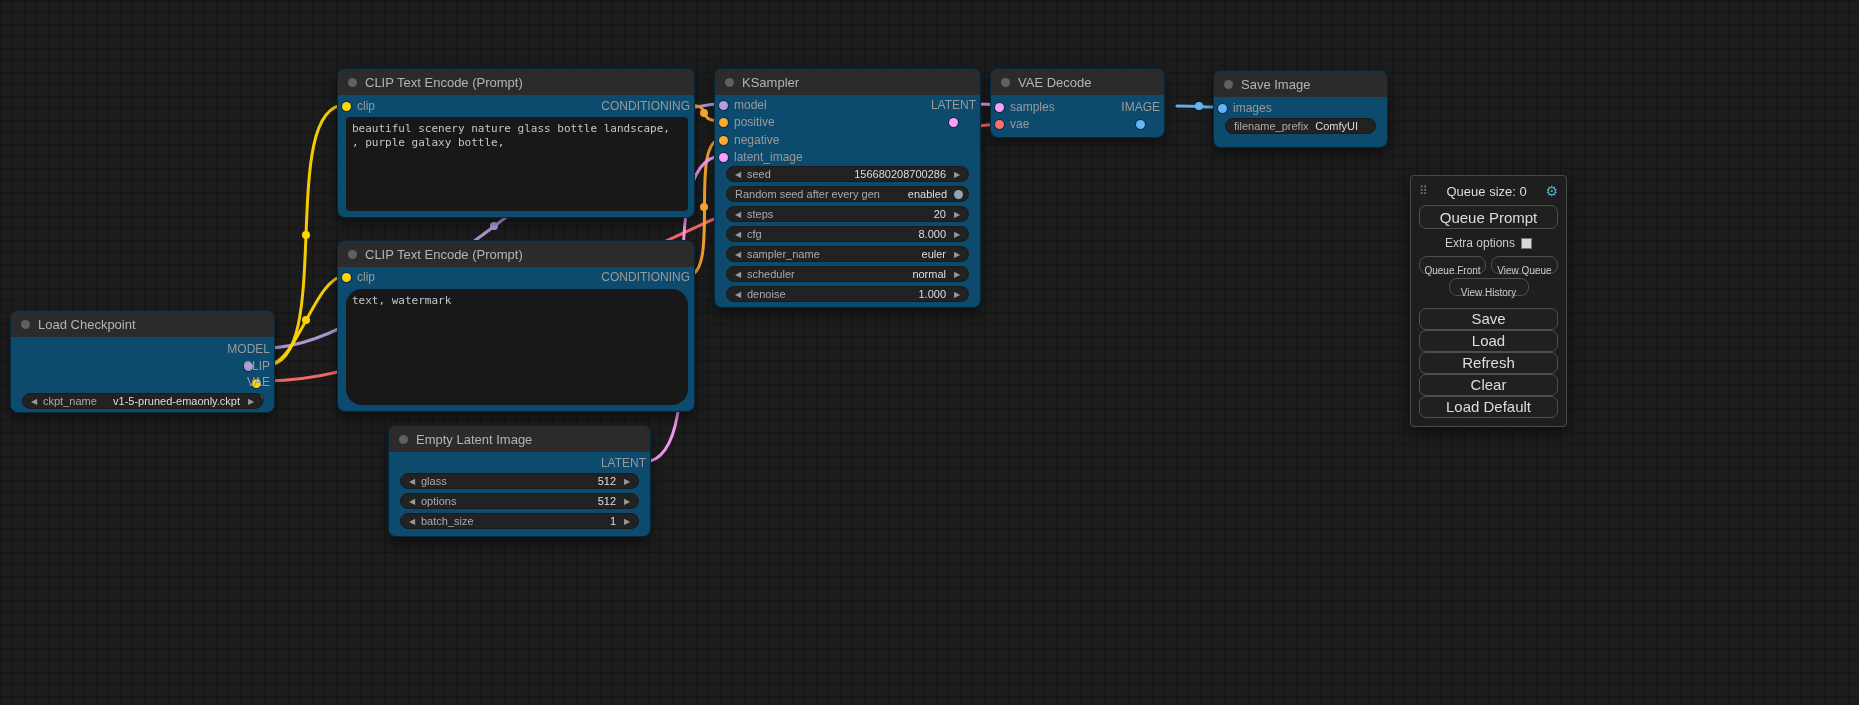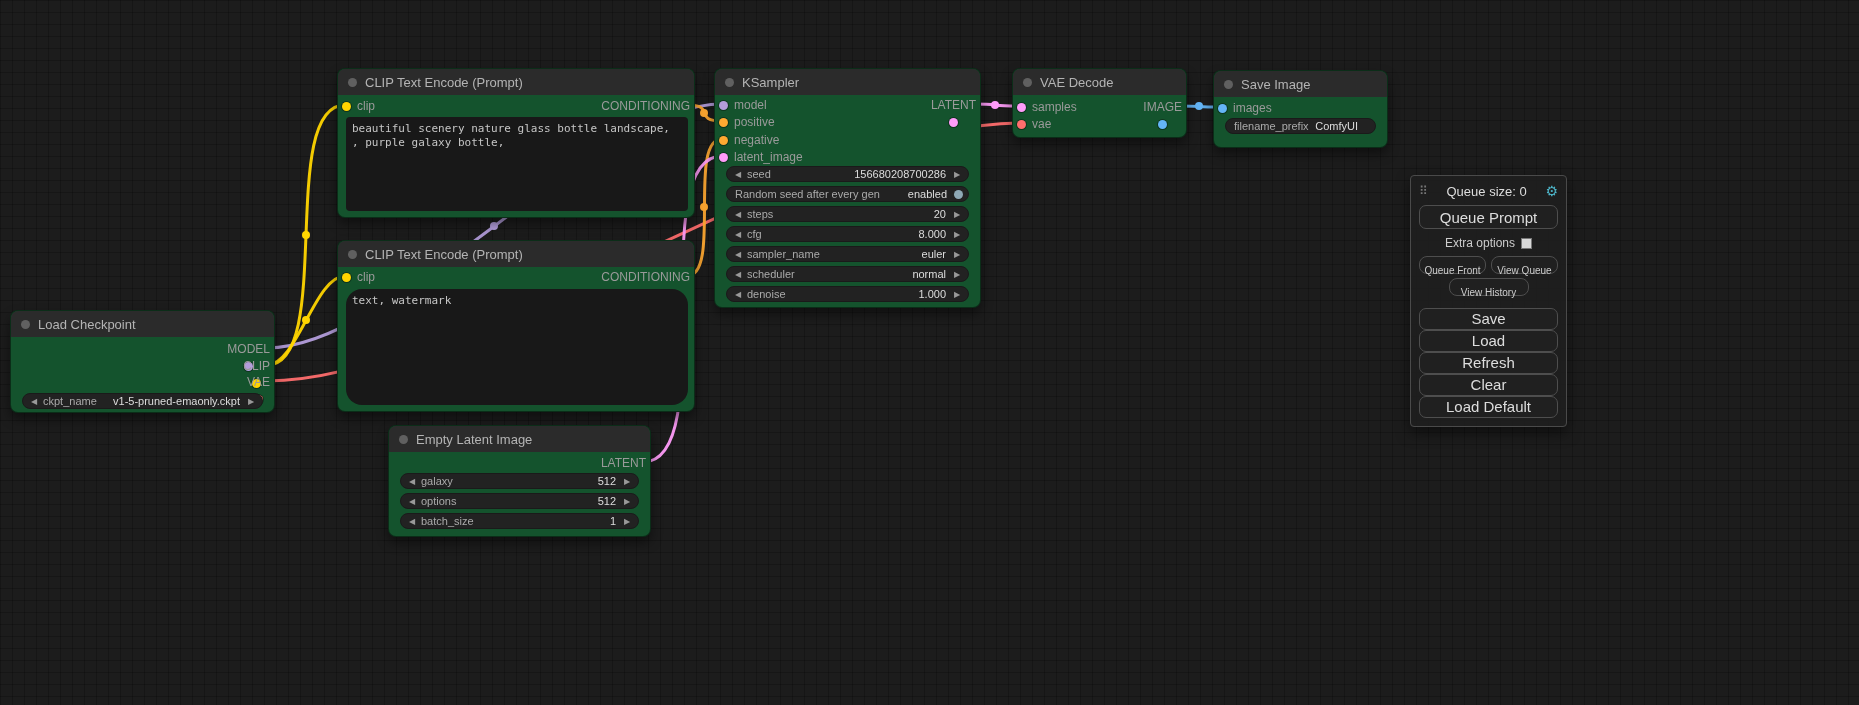--- a/index.html
+++ b/index.html
@@ -8,21 +8,21 @@
     font-family:"Liberation Sans",sans-serif;
     background-color:#1c1c1c;
     background-image:
       linear-gradient(rgba(0,0,0,.22) 1px, transparent 1px),
       linear-gradient(90deg, rgba(0,0,0,.22) 1px, transparent 1px);
     background-size:12px 12px;
   }
   #wires{position:absolute;left:0;top:0;z-index:1;}
   .wire{fill:none;stroke-width:3;stroke-linecap:round;opacity:.95;}
   .node{
-    position:absolute;z-index:2;background:#14532d;border-radius:8px;
+    position:absolute;z-index:2;background:#0c4a6e;border-radius:8px;
     border:1px solid rgba(0,0,0,.45);box-sizing:border-box;
     box-shadow:0 6px 12px rgba(0,0,0,.45);
   }
   .node-title{
     position:absolute;left:0;top:0;right:0;height:26px;background:#2b2b2b;
     border-radius:7px 7px 0 0;display:flex;align-items:center;gap:8px;
     padding:0 10px;color:#b4b4b4;font-size:13px;white-space:nowrap;overflow:hidden;
   }
   .title-dot{width:9px;height:9px;border-radius:50%;background:#606060;flex:none;}
   .port{position:absolute;height:14px;display:flex;align-items:center;gap:6px;
@@ -154,21 +154,21 @@
   <div class="node-title">
     <span class="title-dot"></span>
     <span>Empty Latent Image</span>
   </div>
   <div class="port out" style="top:30px;">
     <span>LATENT</span>
     <span class="pdot" style="background: rgb(255, 156, 249);"></span>
   </div>
   <div class="widget" style="top:47px;">
     <span class="arrow">◀</span>
-    <span class="wlabel">galaxy</span>
+    <span class="wlabel">glass</span>
     <span class="wvalue">512</span>
     <span class="arrow">▶</span>
   </div>
   <div class="widget" style="top:67px;">
     <span class="arrow">◀</span>
     <span class="wlabel">options</span>
     <span class="wvalue">512</span>
     <span class="arrow">▶</span>
   </div>
   <div class="widget" style="top:87px;">
@@ -241,21 +241,21 @@
     <span class="arrow">▶</span>
   </div>
   <div class="widget" style="top:217px;">
     <span class="arrow">◀</span>
     <span class="wlabel">denoise</span>
     <span class="wvalue">1.000</span>
     <span class="arrow">▶</span>
   </div>
 </div>
 
-<div class="node" style="left:1012px;top:68px;width:175px;height:70px;">
+<div class="node" style="left:990px;top:68px;width:175px;height:70px;">
   <div class="node-title">
     <span class="title-dot"></span>
     <span>VAE Decode</span>
   </div>
   <div class="port in" style="top:31px;">
     <span class="pdot" style="background: rgb(255, 156, 249);"></span>
     <span>samples</span>
   </div>
   <div class="port in" style="top:48px;">
     <span class="pdot" style="background: rgb(255, 110, 110);"></span>

